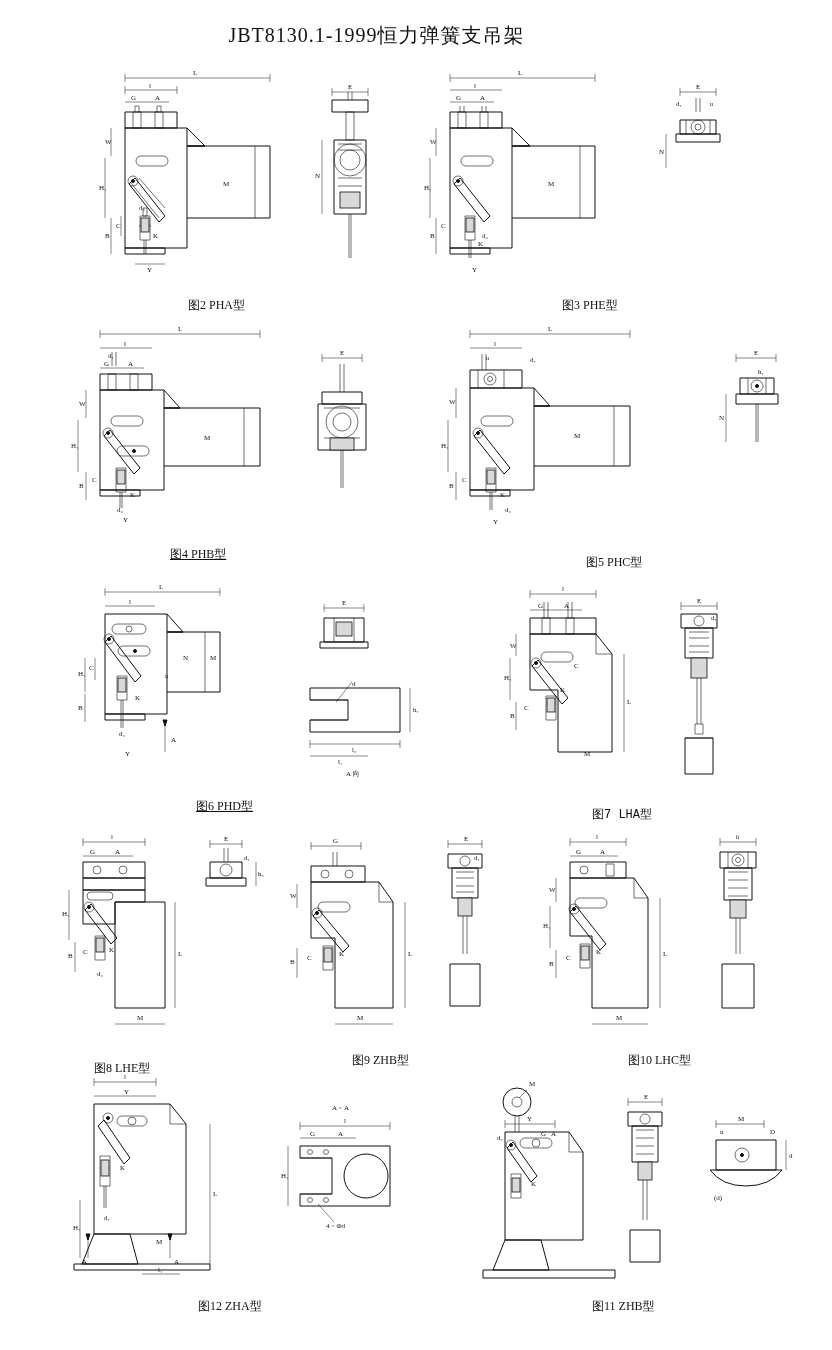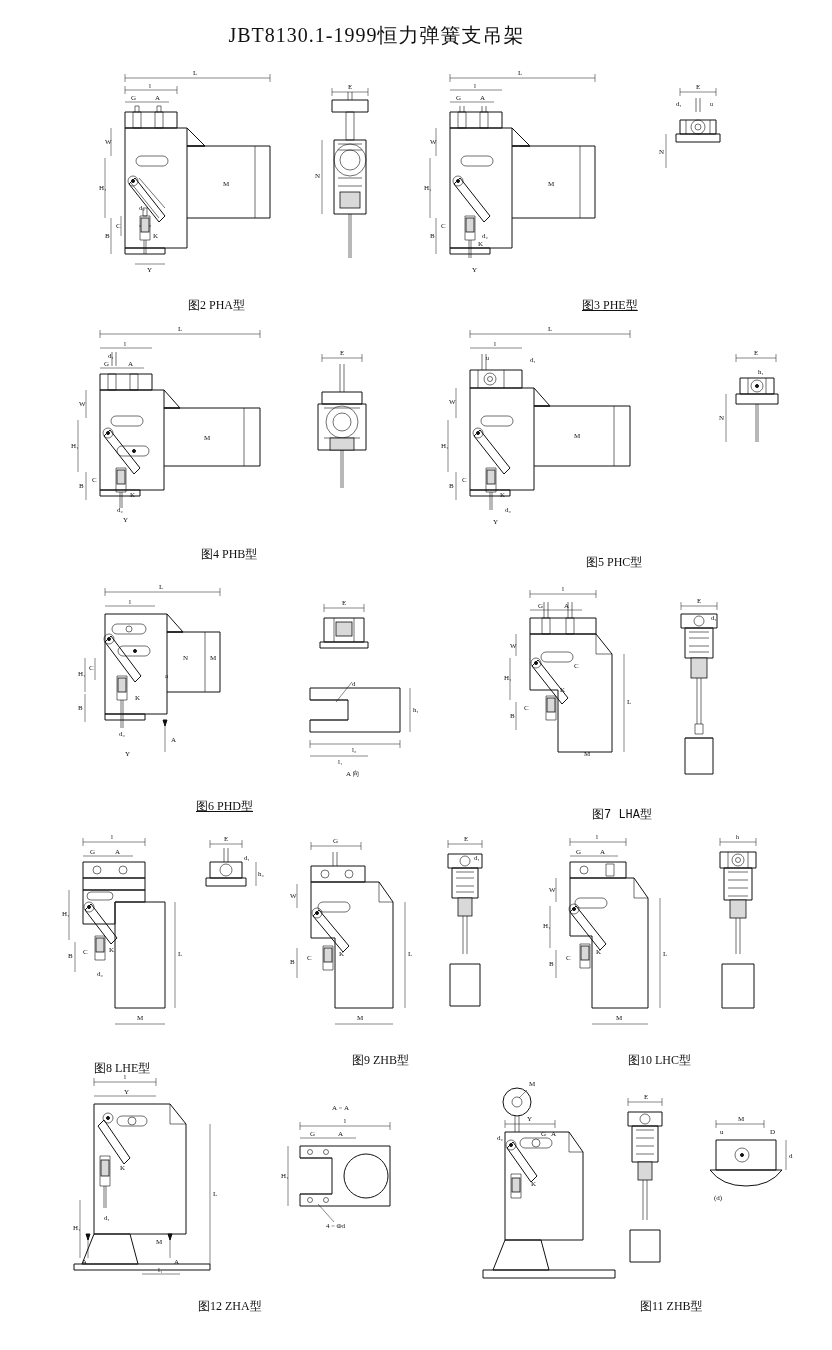--- a/index.html
+++ b/index.html
@@ -159,21 +159,21 @@
       <line class="dim" x1="10" y1="90" x2="10" y2="150"></line>
       <text class="lbl" x="4" y="122">H₁</text>
       <line class="dim" x1="16" y1="150" x2="16" y2="186"></line>
       <text class="lbl" x="10" y="170">B</text>
       <text class="lbl" x="21" y="160">C</text>
       <text class="lbl" x="52" y="204">Y</text>
       <text class="lbl" x="58" y="178">K</text>
       <text class="lbl" x="62" y="170">d₂</text>
     </svg>
   </div>
-  <div class="caption" style="left:582px;top:297px;text-decoration:underline;">图3  PHE型</div>
+  <div class="caption" style="left:562px;top:297px;">图3  PHE型</div>
 
   <div class="fig" style="left:650px;top:82px;">
     <svg width="100" height="110" viewBox="0 0 100 110">
       <line class="dim" x1="30" y1="10" x2="66" y2="10"></line>
       <line class="dim" x1="30" y1="6" x2="30" y2="14"></line>
       <line class="dim" x1="66" y1="6" x2="66" y2="14"></line>
       <text class="lbl" x="46" y="7">E</text>
       <path class="lnT" d="M46 16 V30 M50 16 V30"></path>
       <text class="lbl" x="26" y="24">d₁</text>
       <text class="lblS" x="60" y="24">u</text>
@@ -224,21 +224,21 @@
       <line class="dim" x1="18" y1="98" x2="18" y2="150"></line>
       <text class="lbl" x="11" y="126">H₁</text>
       <line class="dim" x1="26" y1="150" x2="26" y2="178"></line>
       <text class="lbl" x="19" y="166">B</text>
       <text class="lbl" x="32" y="160">C</text>
       <text class="lbl" x="70" y="175">K</text>
       <text class="lbl" x="63" y="200">Y</text>
       <text class="lbl" x="57" y="190">d₂</text>
     </svg>
   </div>
-  <div class="caption" style="left:201px;top:546px;">图4  PHB型</div>
+  <div class="caption" style="left:170px;top:546px;text-decoration:underline;">图4  PHB型</div>
 
   <div class="fig" style="left:300px;top:346px;">
     <svg width="90" height="150" viewBox="0 0 90 150">
       <line class="dim" x1="22" y1="12" x2="62" y2="12"></line>
       <line class="dim" x1="22" y1="8" x2="22" y2="16"></line>
       <line class="dim" x1="62" y1="8" x2="62" y2="16"></line>
       <text class="lbl" x="40" y="9">E</text>
       <path class="lnT" d="M40 18 V46 M44 18 V46"></path>
       <path class="ln" d="M22 46 H62 V58 H22 Z"></path>
       <path class="ln" d="M18 58 H66 V104 H18 Z"></path>
@@ -682,21 +682,21 @@
       <path class="ln" d="M58 74 L82 108 L76 114 L52 80 Z"></path>
       <circle class="lnT" cx="56" cy="77" r="5"></circle>
       <circle class="fillK" cx="56" cy="77" r="1.5"></circle>
       <path class="lnT" d="M56 106 H66 V130 H56 Z"></path>
       <rect class="fillG" x="57" y="110" width="8" height="14"></rect>
       <text class="lbl" x="76" y="118">K</text>
       <path class="ln" d="M50 172 L86 172 L94 202 H38 L50 172 Z"></path>
       <path class="ln" d="M28 202 H160 V210 H28 Z"></path>
     </svg>
   </div>
-  <div class="caption" style="left:592px;top:1298px;margin-left:48px;">图11  ZHB型</div>
+  <div class="caption" style="left:592px;top:1298px;">图11  ZHB型</div>
 
   <div class="fig" style="left:610px;top:1090px;">
     <svg width="70" height="180" viewBox="0 0 70 180">
       <line class="dim" x1="18" y1="12" x2="52" y2="12"></line>
       <line class="dim" x1="18" y1="8" x2="18" y2="16"></line>
       <line class="dim" x1="52" y1="8" x2="52" y2="16"></line>
       <text class="lbl" x="34" y="9">E</text>
       <path class="ln" d="M18 22 H52 V36 H18 Z"></path>
       <circle class="lnT" cx="35" cy="29" r="5"></circle>
       <path class="ln" d="M22 36 H48 V72 H22 Z"></path>

